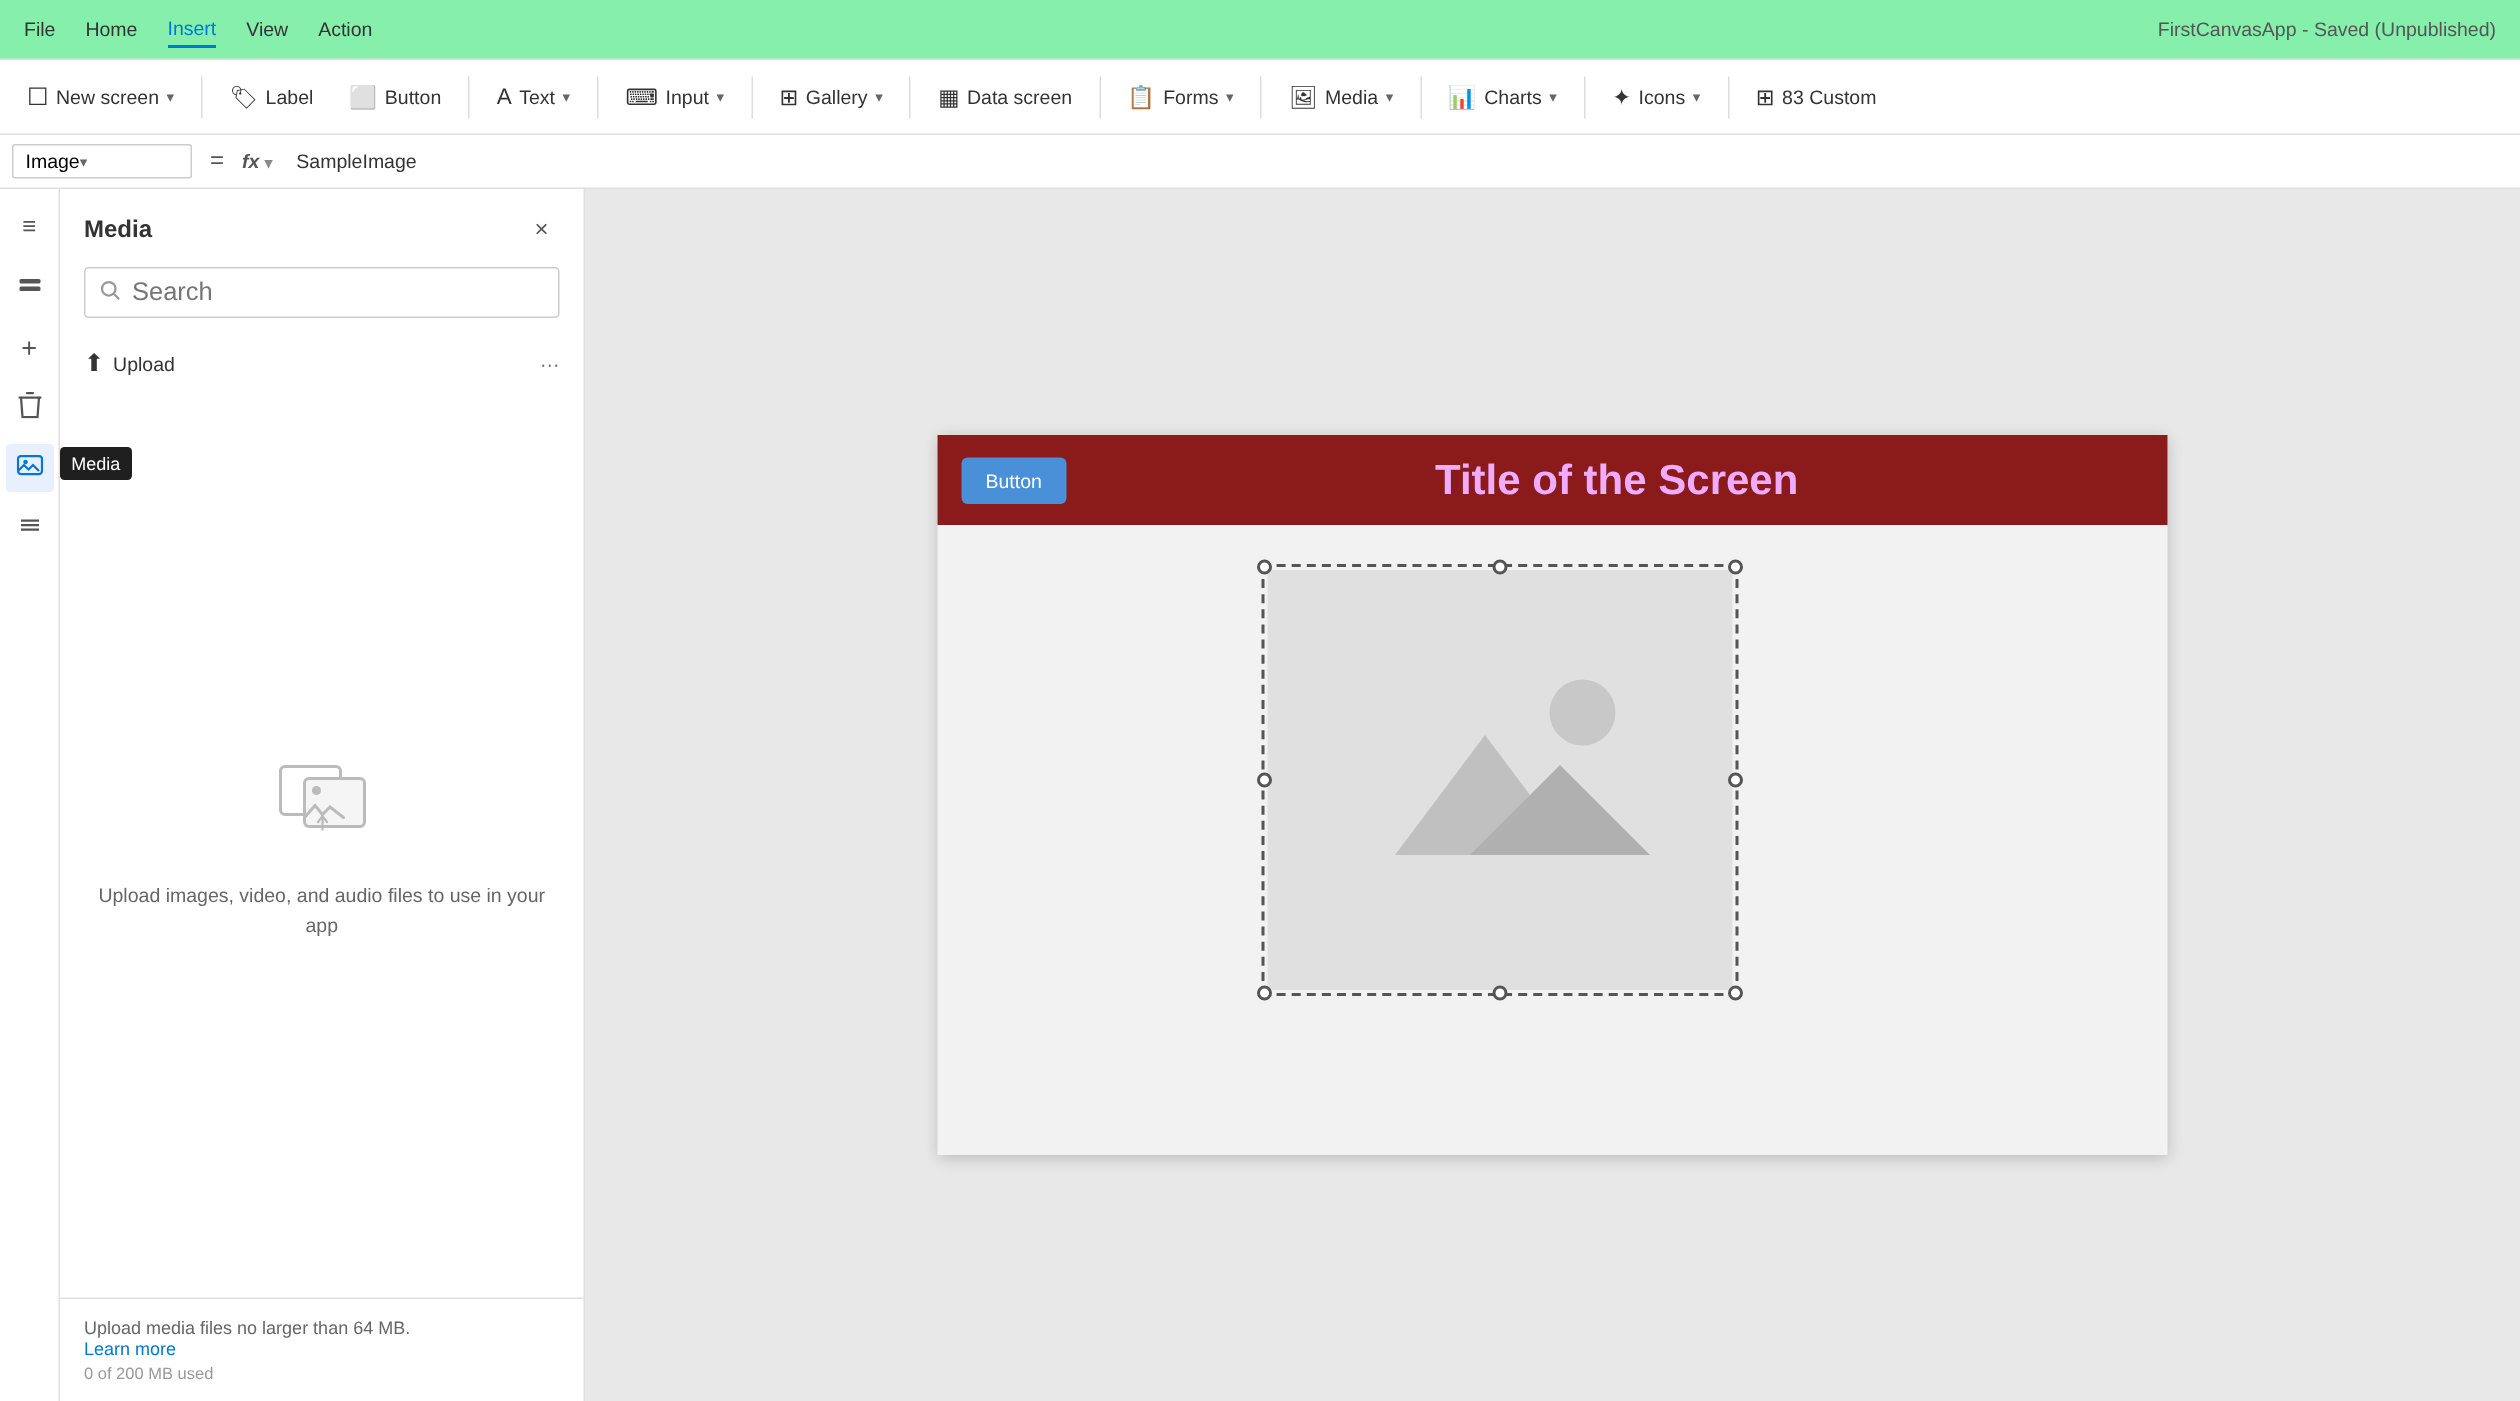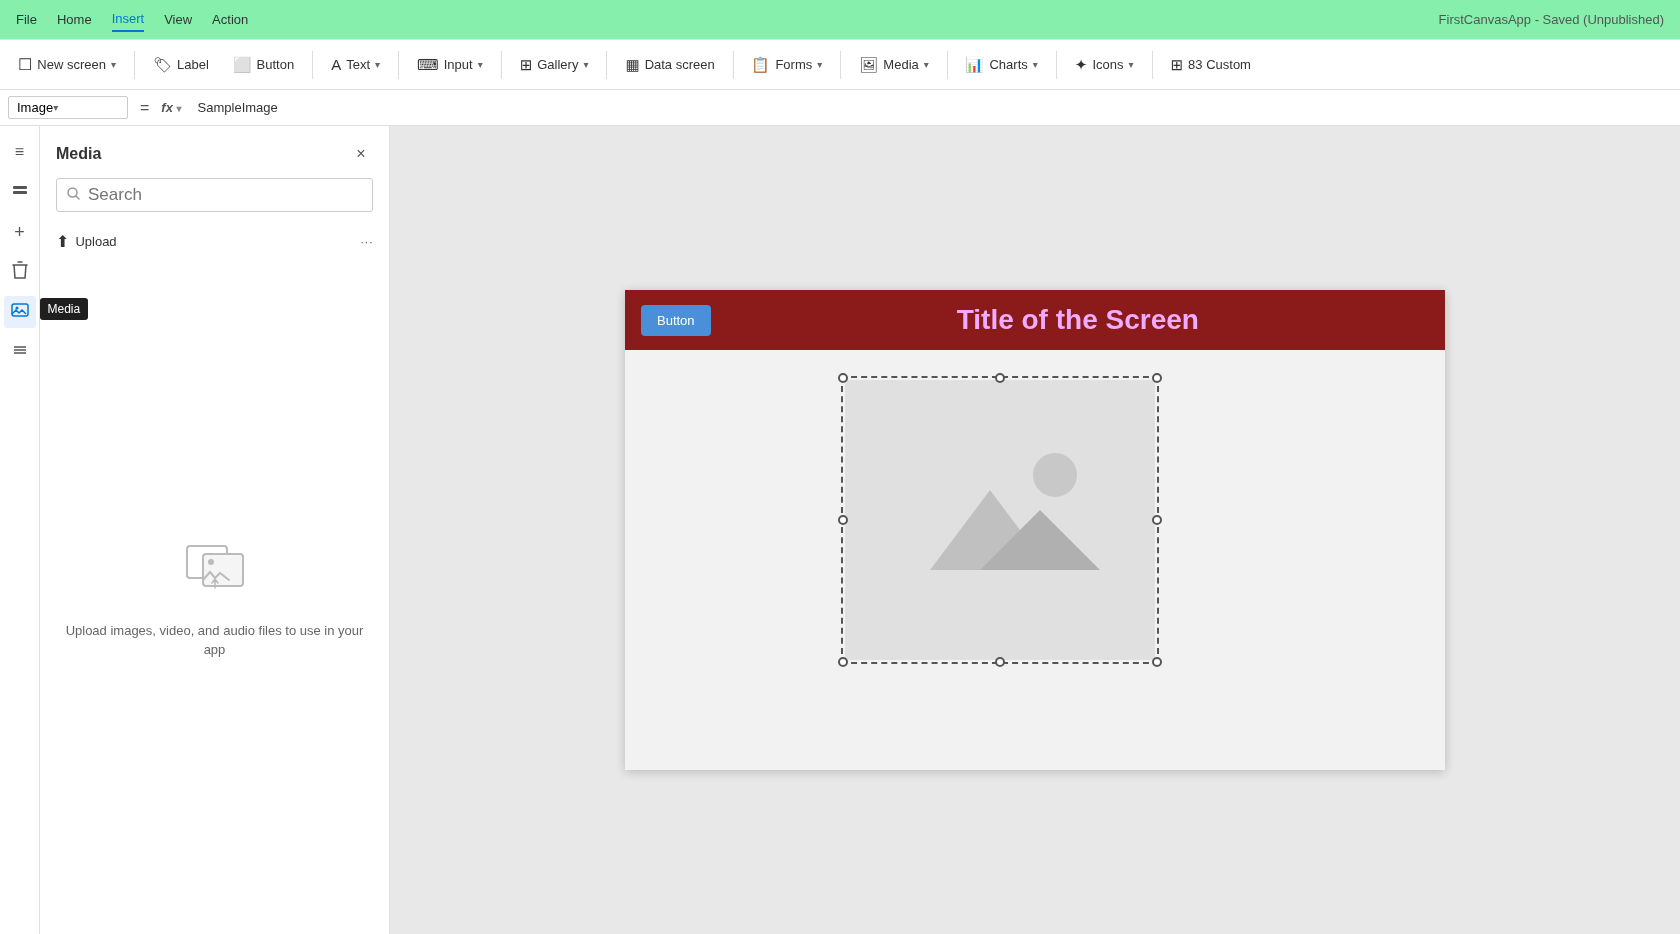--- a/index.html
+++ b/index.html
@@ -545,20 +545,25 @@
           <rect x="4" y="12" width="40" height="32" rx="3" stroke="#bbb" stroke-width="2"></rect>
           <rect x="20" y="20" width="40" height="32" rx="3" fill="#f5f5f5" stroke="#bbb" stroke-width="2"></rect>
           <circle cx="28" cy="28" r="3" fill="#bbb"></circle>
           <path d="M20 46l7-8 5 6 5-5 9 7" stroke="#bbb" stroke-width="2" stroke-linecap="round"></path>
           <path d="M32 54v-8M29 49l3-4 3 4" stroke="#bbb" stroke-width="1.5" stroke-linecap="round"></path>
         </svg>
       </div>
       <div class="empty-text">Upload images, video, and audio files to use in your app</div>
     </div>
 
+    <div class="panel-footer">
+      <div>Upload media files no larger than 64 MB.</div>
+      <a href="#">Learn more</a>
+      <div class="panel-footer-size">0 of 200 MB used</div>
+    </div>
   </div>
 
   <div class="canvas-area">
     <div class="app-canvas">
 
       <div class="canvas-header-bar">
         <button class="canvas-button">Button</button>
         <div class="canvas-title">Title of the Screen</div>
       </div>
 

